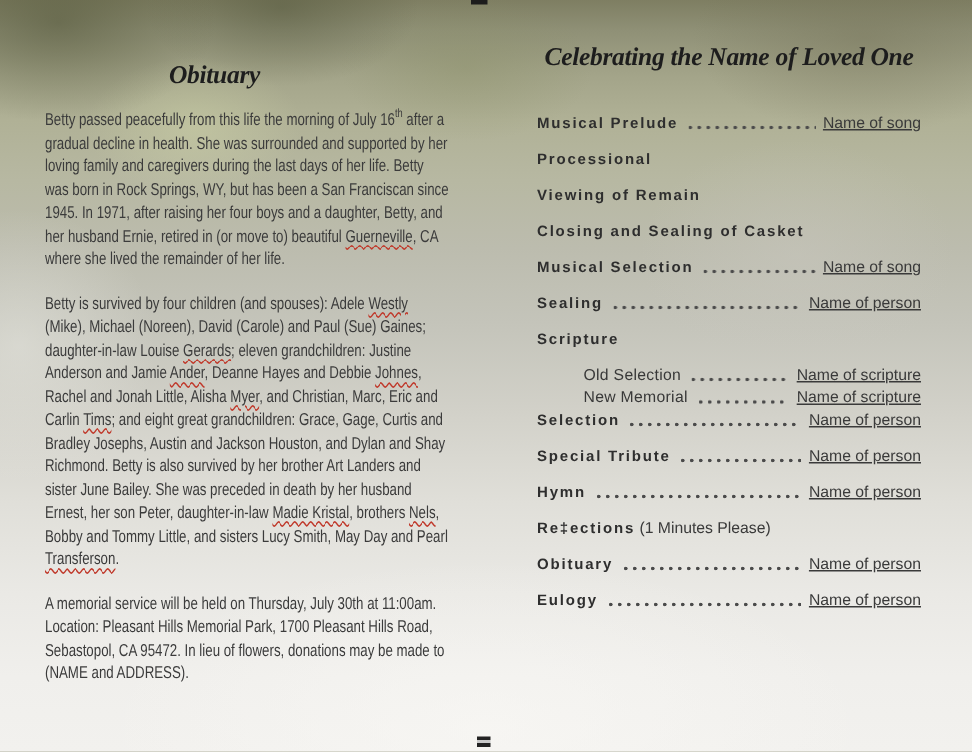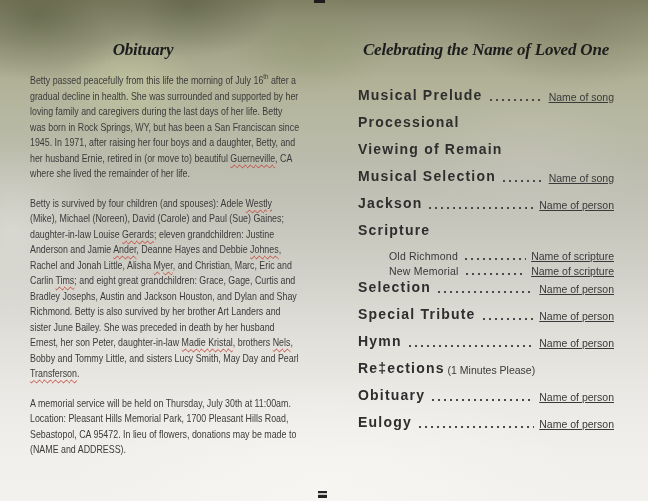--- a/index.html
+++ b/index.html
@@ -41,26 +41,26 @@
   .sup{vertical-align:super;font-size:8px;line-height:0;}
   .sq{
     text-decoration:underline;
     text-decoration-style:wavy;
     text-decoration-color:#c0392b;
     text-decoration-thickness:1px;
     text-underline-offset:2px;
   }
 
   
-  .right-col{position:absolute;left:358px;top:40px;width:256px;}
+  .right-col{position:absolute;left:358px;top:28px;width:256px;}
   .right-col .col-title{margin-bottom:27px;}
   .prog-row{display:flex;align-items:flex-end;margin-bottom:11px;min-height:13px;}
   .prog-row.sub{margin-left:31px;margin-bottom:2px;}
   .plabel{
-    font-weight:bold;font-size:14px;letter-spacing:1.2px;color:#2e2e2e;white-space:nowrap;
+    font-weight:bold;font-size:10px;letter-spacing:1.2px;color:#2e2e2e;white-space:nowrap;
   }
   .plabel.sublabel{font-weight:normal;font-size:10.5px;letter-spacing:.2px;color:#383838;}
   .pnote{font-size:10.5px;color:#3a3a3a;white-space:pre;}
   .pvalue{font-size:10.5px;color:#3a3a3a;white-space:nowrap;text-decoration:underline;}
   .leader{
     flex:1;height:10px;margin:0 5px 0 7px;min-width:20px;
     background-image:radial-gradient(circle at 1.2px 7px,#4b4b4b 1px,rgba(0,0,0,0) 1.4px);
     background-size:6px 10px;background-repeat:repeat-x;
   }
 </style>
@@ -88,34 +88,37 @@
         <span class="leader"></span>
         <span class="pvalue">Name of song</span>
       </div>
       <div class="prog-row">
         <span class="plabel">Processional</span>
       </div>
       <div class="prog-row">
         <span class="plabel">Viewing of Remain</span>
       </div>
       <div class="prog-row">
+        <span class="plabel">Closing and Sealing of Casket</span>
+      </div>
+      <div class="prog-row">
         <span class="plabel">Musical Selection</span>
         <span class="leader"></span>
         <span class="pvalue">Name of song</span>
       </div>
       <div class="prog-row">
-        <span class="plabel">Jackson</span>
+        <span class="plabel">Sealing</span>
         <span class="leader"></span>
         <span class="pvalue">Name of person</span>
       </div>
       <div class="prog-row">
         <span class="plabel">Scripture</span>
       </div>
       <div class="prog-row sub">
-        <span class="plabel sublabel">Old Richmond</span>
+        <span class="plabel sublabel">Old Selection</span>
         <span class="leader"></span>
         <span class="pvalue">Name of scripture</span>
       </div>
       <div class="prog-row sub">
         <span class="plabel sublabel">New Memorial</span>
         <span class="leader"></span>
         <span class="pvalue">Name of scripture</span>
       </div>
       <div class="prog-row">
         <span class="plabel">Selection</span>

